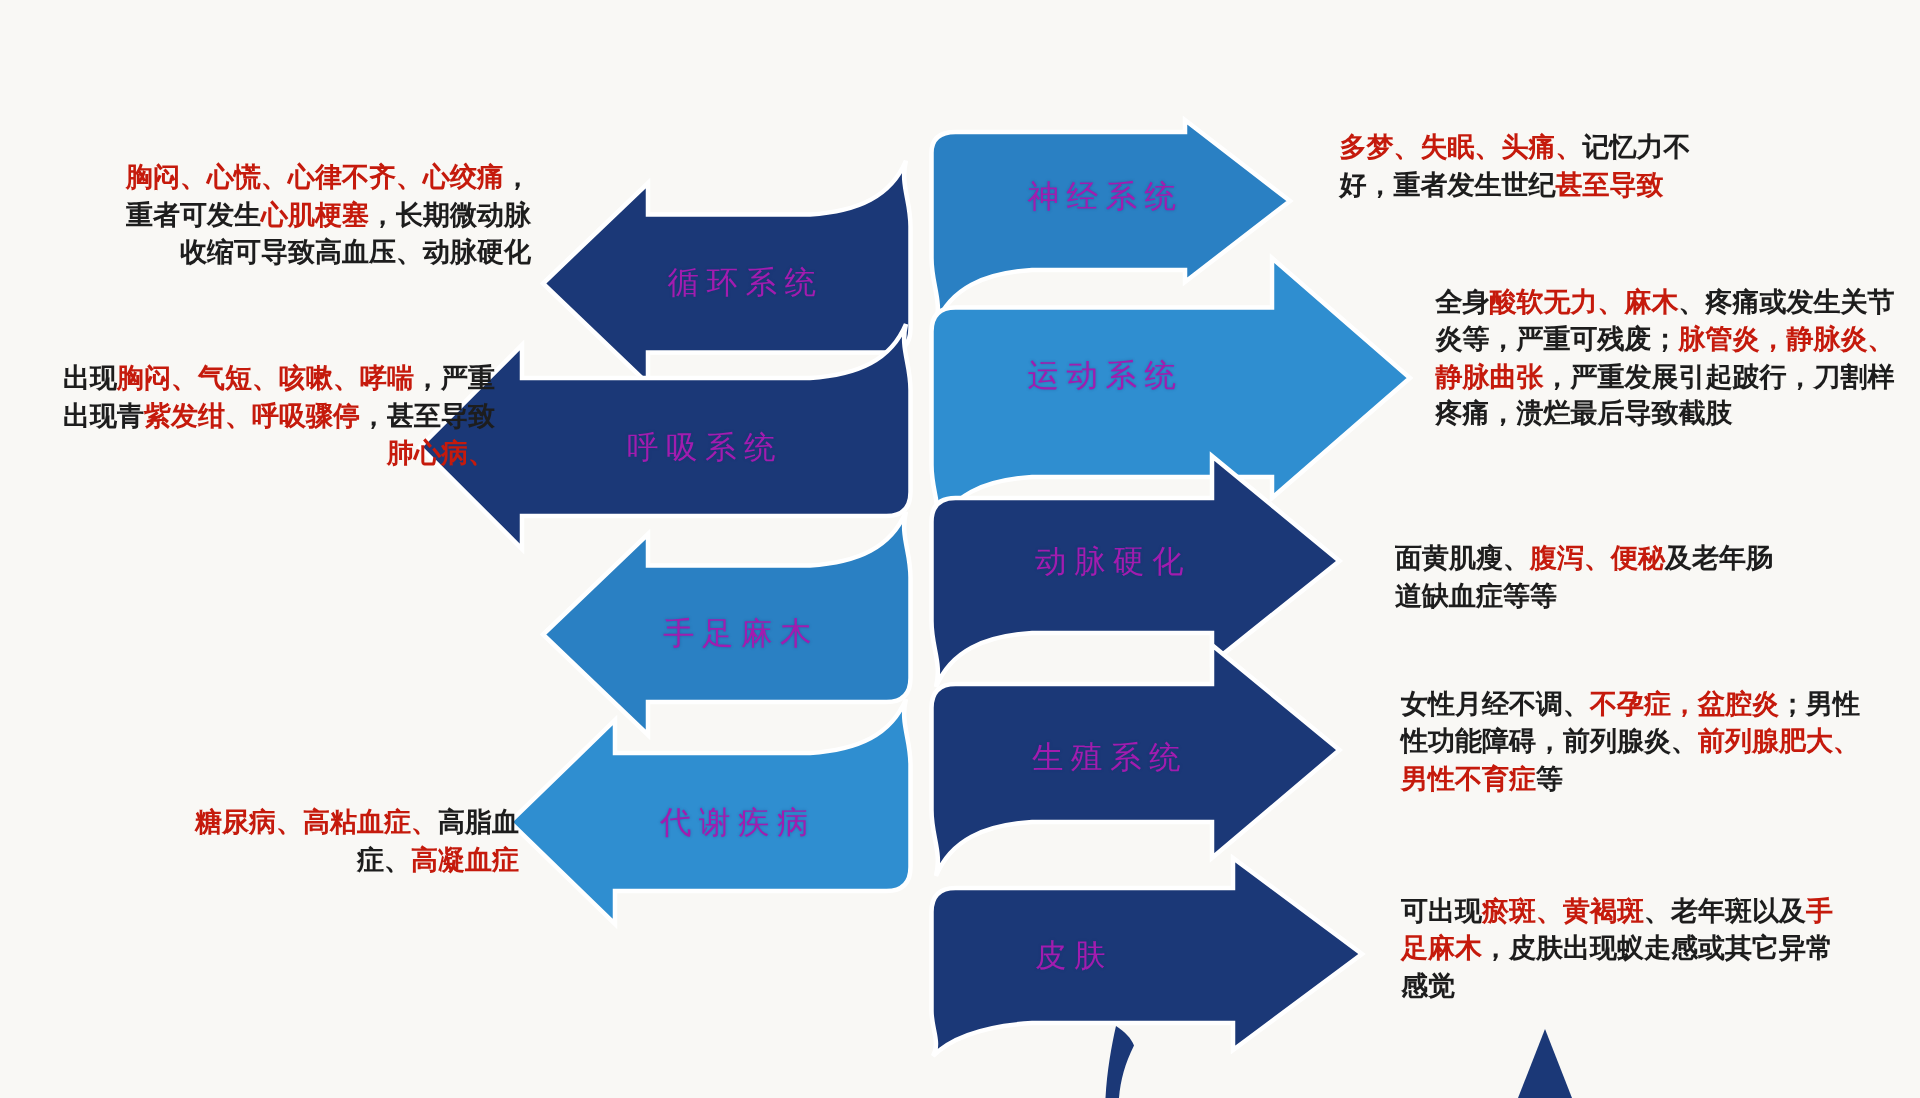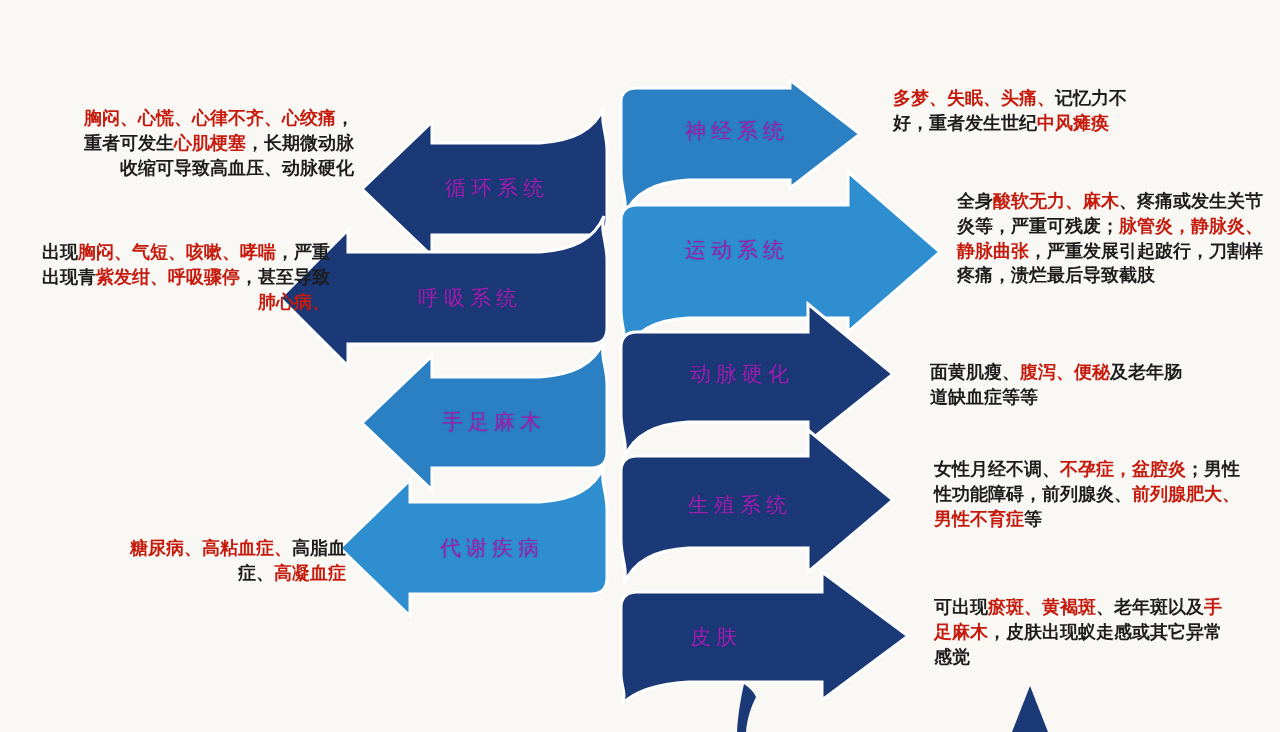--- a/index.html
+++ b/index.html
@@ -57,19 +57,19 @@
   <div class="arrow-label" style="left:492px;top:548px">代谢疾病</div>
   <div class="arrow-label" style="left:737px;top:131px">神经系统</div>
   <div class="arrow-label" style="left:737px;top:250px">运动系统</div>
   <div class="arrow-label" style="left:742px;top:374px">动脉硬化</div>
   <div class="arrow-label" style="left:740px;top:505px">生殖系统</div>
   <div class="arrow-label" style="left:716px;top:637px">皮肤</div>
 
   <div class="desc center" style="left:82px;top:106px;width:272px"><span class="sg-red">胸闷、心慌、心律不齐、心绞痛</span><span class="sg-black">，重者可发生</span><span class="sg-red">心肌梗塞</span><span class="sg-black">，长期微动脉收缩可导致高血压、动脉硬化</span></div>
   <div class="desc center" style="left:26px;top:240px;width:304px"><span class="sg-black">出现</span><span class="sg-red">胸闷、气短、咳嗽、哮喘</span><span class="sg-black">，严重出现青</span><span class="sg-red">紫发绀、呼吸骤停</span><span class="sg-black">，甚至导致</span><span class="sg-red">肺心病、</span></div>
   <div class="desc center" style="left:106px;top:536px;width:240px"><span class="sg-red">糖尿病、高粘血症、</span><span class="sg-black">高脂血症、</span><span class="sg-red">高凝血症</span></div>
-  <div class="desc" style="left:893px;top:86px;width:248px"><span class="sg-red">多梦、失眠、头痛、</span><span class="sg-black">记忆力不好，重者发生世纪</span><span class="sg-red">中风瘫痪</span></div>
+  <div class="desc" style="left:893px;top:86px;width:248px"><span class="sg-red">多梦、失眠、头痛、</span><span class="sg-black">记忆力不好，重者发生世纪</span><span class="sg-red">甚至导致</span></div>
   <div class="desc" style="left:957px;top:189px;width:306px"><span class="sg-black">全身</span><span class="sg-red">酸软无力、麻木</span><span class="sg-black">、疼痛或发生关节炎等，严重可残废；</span><span class="sg-red">脉管炎，静脉炎、静脉曲张</span><span class="sg-black">，严重发展引起跛行，刀割样疼痛，溃烂最后导致截肢</span></div>
   <div class="desc" style="left:930px;top:360px;width:252px"><span class="sg-black">面黄肌瘦、</span><span class="sg-red">腹泻、便秘</span><span class="sg-black">及老年肠道缺血症等等</span></div>
   <div class="desc" style="left:934px;top:457px;width:312px"><span class="sg-black">女性月经不调、</span><span class="sg-red">不孕症，盆腔炎</span><span class="sg-black">；男性性功能障碍，前列腺炎、</span><span class="sg-red">前列腺肥大、男性不育症</span><span class="sg-black">等</span></div>
   <div class="desc" style="left:934px;top:595px;width:292px"><span class="sg-black">可出现</span><span class="sg-red">瘀斑、黄褐斑</span><span class="sg-black">、老年斑以及</span><span class="sg-red">手足麻木</span><span class="sg-black">，皮肤出现蚁走感或其它异常感觉</span></div>
 
 </div>
 
 </body></html>

